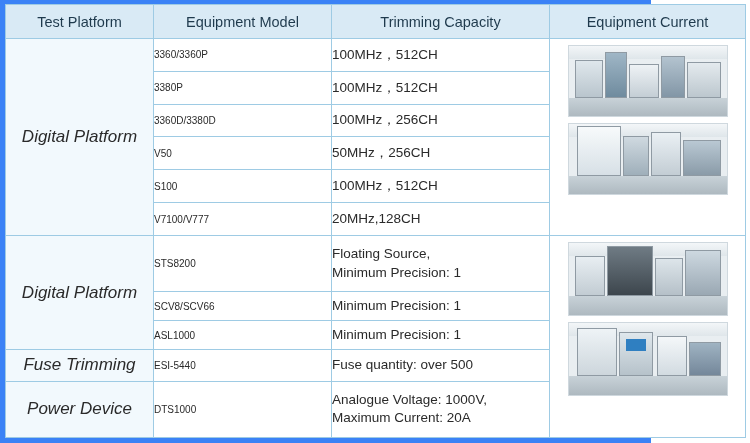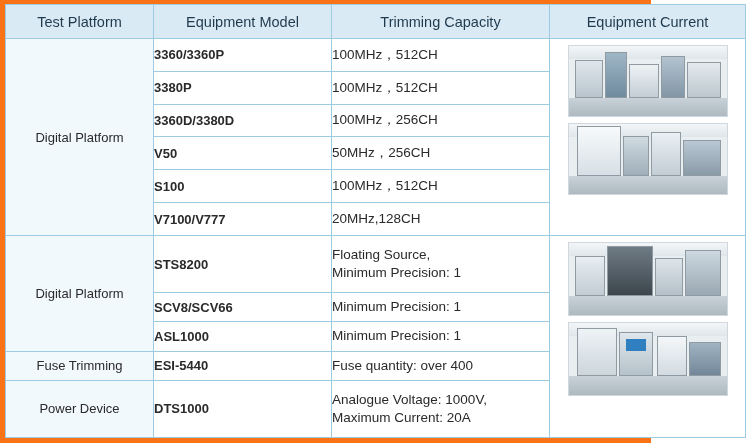--- a/index.html
+++ b/index.html
@@ -11,21 +11,21 @@
     width: 750px;
     height: 443px;
     font-family: "Liberation Sans", sans-serif;
     overflow: hidden;
   }
   .table-wrap {
     width: 651px;
     height: 443px;
     box-sizing: border-box;
     padding: 4px 5px 5px 5px;
-    background: #f97316;
+    background: #3b82f6;
   }
   table.equip {
     width: 740px;
     height: 434px;
     border-collapse: collapse;
     table-layout: fixed;
     border: 1px solid #7fb6d6;
   }
   table.equip th, table.equip td {
     border: 1px solid #9ecbe4;
@@ -41,31 +41,31 @@
     border-bottom: 1px solid #7fb6d6;
   }
   .col-platform { width: 148px; }
   .col-model { width: 178px; }
   .col-capacity { width: 218px; }
   .col-drawing { width: 196px; }
 
   td.platform-cell {
     background: #f2f9fd;
     text-align: center;
-    font-size: 13px;
+    font-size: 17px;
     color: #2a2a2a;
     vertical-align: middle;
+    font-style: italic;
   }
   td.model-cell {
     background: #ffffff;
-    font-size: 13px;
+    font-size: 10px;
     color: #2a2a2a;
     padding-left: 32px;
     vertical-align: middle;
-    font-weight: bold;
   }
   td.capacity-cell {
     background: #ffffff;
     font-size: 13.5px;
     color: #2a2a2a;
     padding-left: 18px;
     vertical-align: middle;
     line-height: 1.35;
     margin-left: 16px;
   }
@@ -246,21 +246,21 @@
         <td class="capacity-cell">Minimum Precision: 1</td>
       </tr>
       <tr>
         <td class="model-cell">ASL1000</td>
         <td class="capacity-cell">Minimum Precision: 1</td>
       </tr>
 
       <tr>
         <td class="platform-cell">Fuse Trimming</td>
         <td class="model-cell">ESI-5440</td>
-        <td class="capacity-cell">Fuse quantity: over 400</td>
+        <td class="capacity-cell">Fuse quantity: over 500</td>
       </tr>
 
       <tr>
         <td class="platform-cell">Power Device</td>
         <td class="model-cell">DTS1000</td>
         <td class="capacity-cell">
           <span class="cap-line">Analogue Voltage: 1000V,</span>
           <span class="cap-line">Maximum Current: 20A</span>
         </td>
       </tr>

